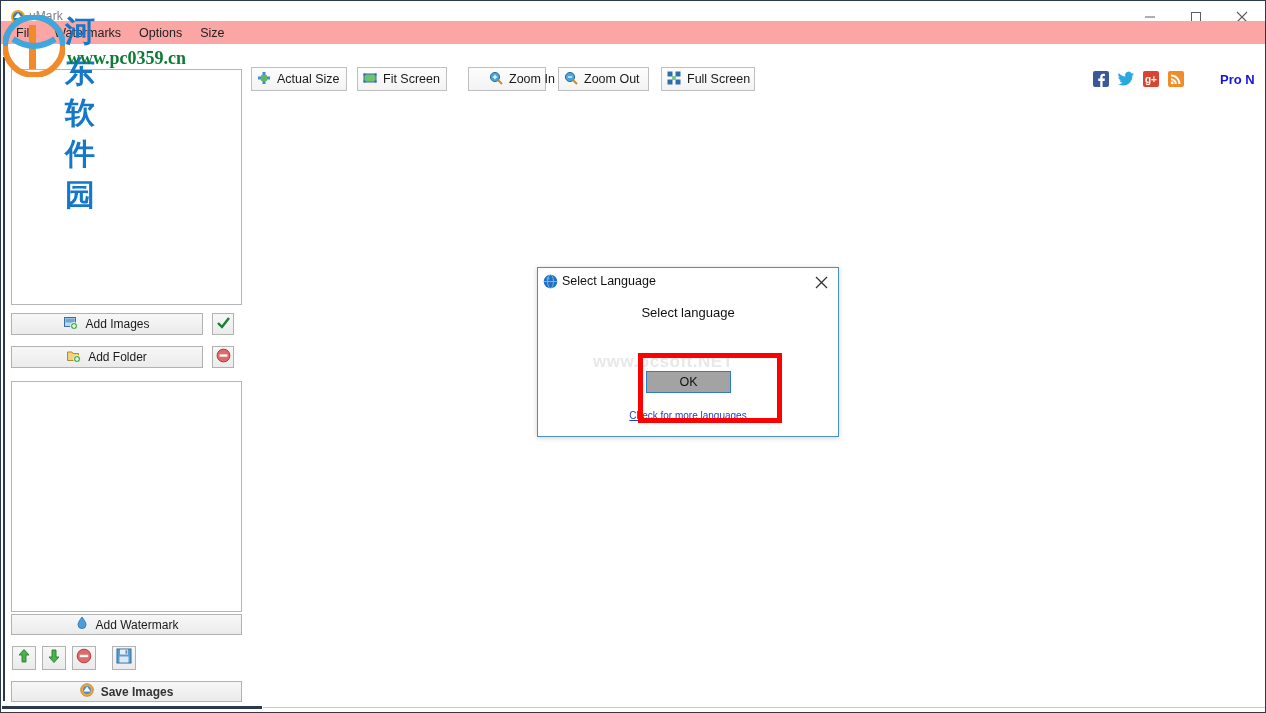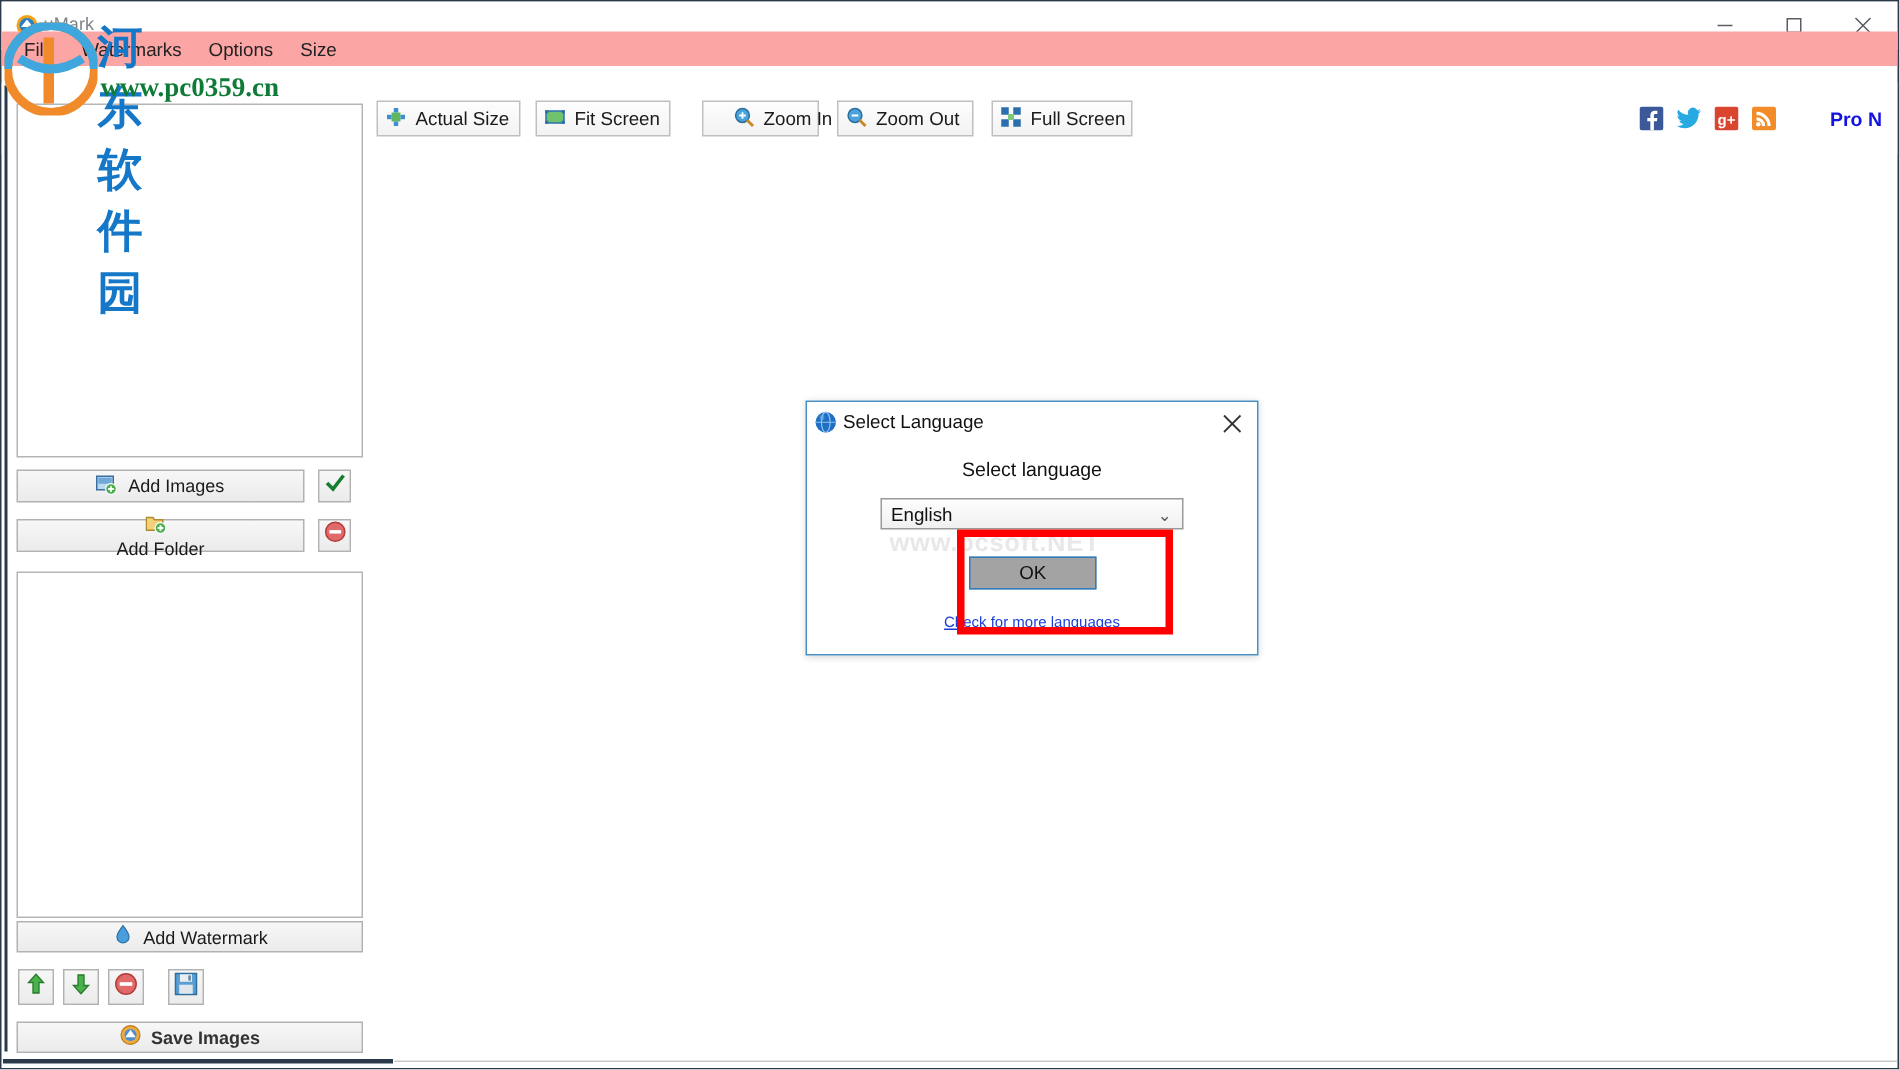--- a/index.html
+++ b/index.html
@@ -103,21 +103,21 @@
   .wide-btn {
     position: absolute;
     border: 1px solid #b2b2b2;
     background: linear-gradient(to bottom,#f7f7f7 0%, #ebebeb 100%);
     display: flex; align-items: center; justify-content: center;
     font-size: 12px; color: #1a1a1a;
     box-sizing: border-box;
   }
   .wide-btn .ic { margin-right: 7px; display:block; }
   #add-images-btn { left: 10px; top: 312px; width: 192px; height: 22px; }
-  #add-folder-btn { left: 10px; top: 345px; width: 192px; height: 22px; flex-direction: column; }
+  #add-folder-btn { left: 10px; top: 345px; width: 192px; height: 22px; }
   #add-watermark-btn { left: 10px; top: 613px; width: 231px; height: 21px; }
   #save-images-btn { left: 10px; top: 680px; width: 231px; height: 21px;
                      font-weight: bold; color:#333; }
 
   .sq-btn {
     position: absolute;
     width: 22px; height: 22px;
     border: 1px solid #b2b2b2;
     background: linear-gradient(to bottom,#f7f7f7 0%, #ebebeb 100%);
     display: flex; align-items: center; justify-content: center;
@@ -492,24 +492,20 @@
       <span class="dlg-close">
         <svg width="13" height="13" viewBox="0 0 13 13">
             <line x1="1" y1="1" x2="12" y2="12" stroke="#333" stroke-width="1.2"></line>
             <line x1="12" y1="1" x2="1" y2="12" stroke="#333" stroke-width="1.2"></line>
           </svg>
       </span>
     </div>
 
     <div class="dlg-label">Select language</div>
 
-    <div class="dlg-select">
-      <span>English</span>
-      <span class="caret">⌄</span>
-    </div>
 
     <div class="dlg-wm-text">www.pcsoft.NET</div>
 
     <div class="dlg-ok">OK</div>
 
     <div class="dlg-link">Check for more languages</div>
   </div>
 
   <div class="annot-box"></div>
 

